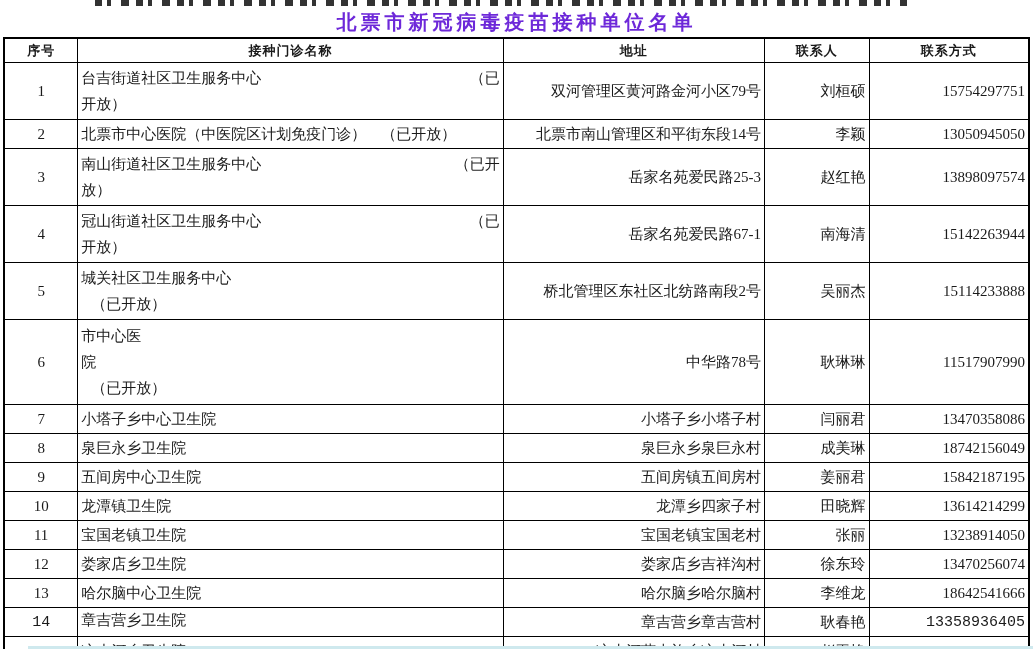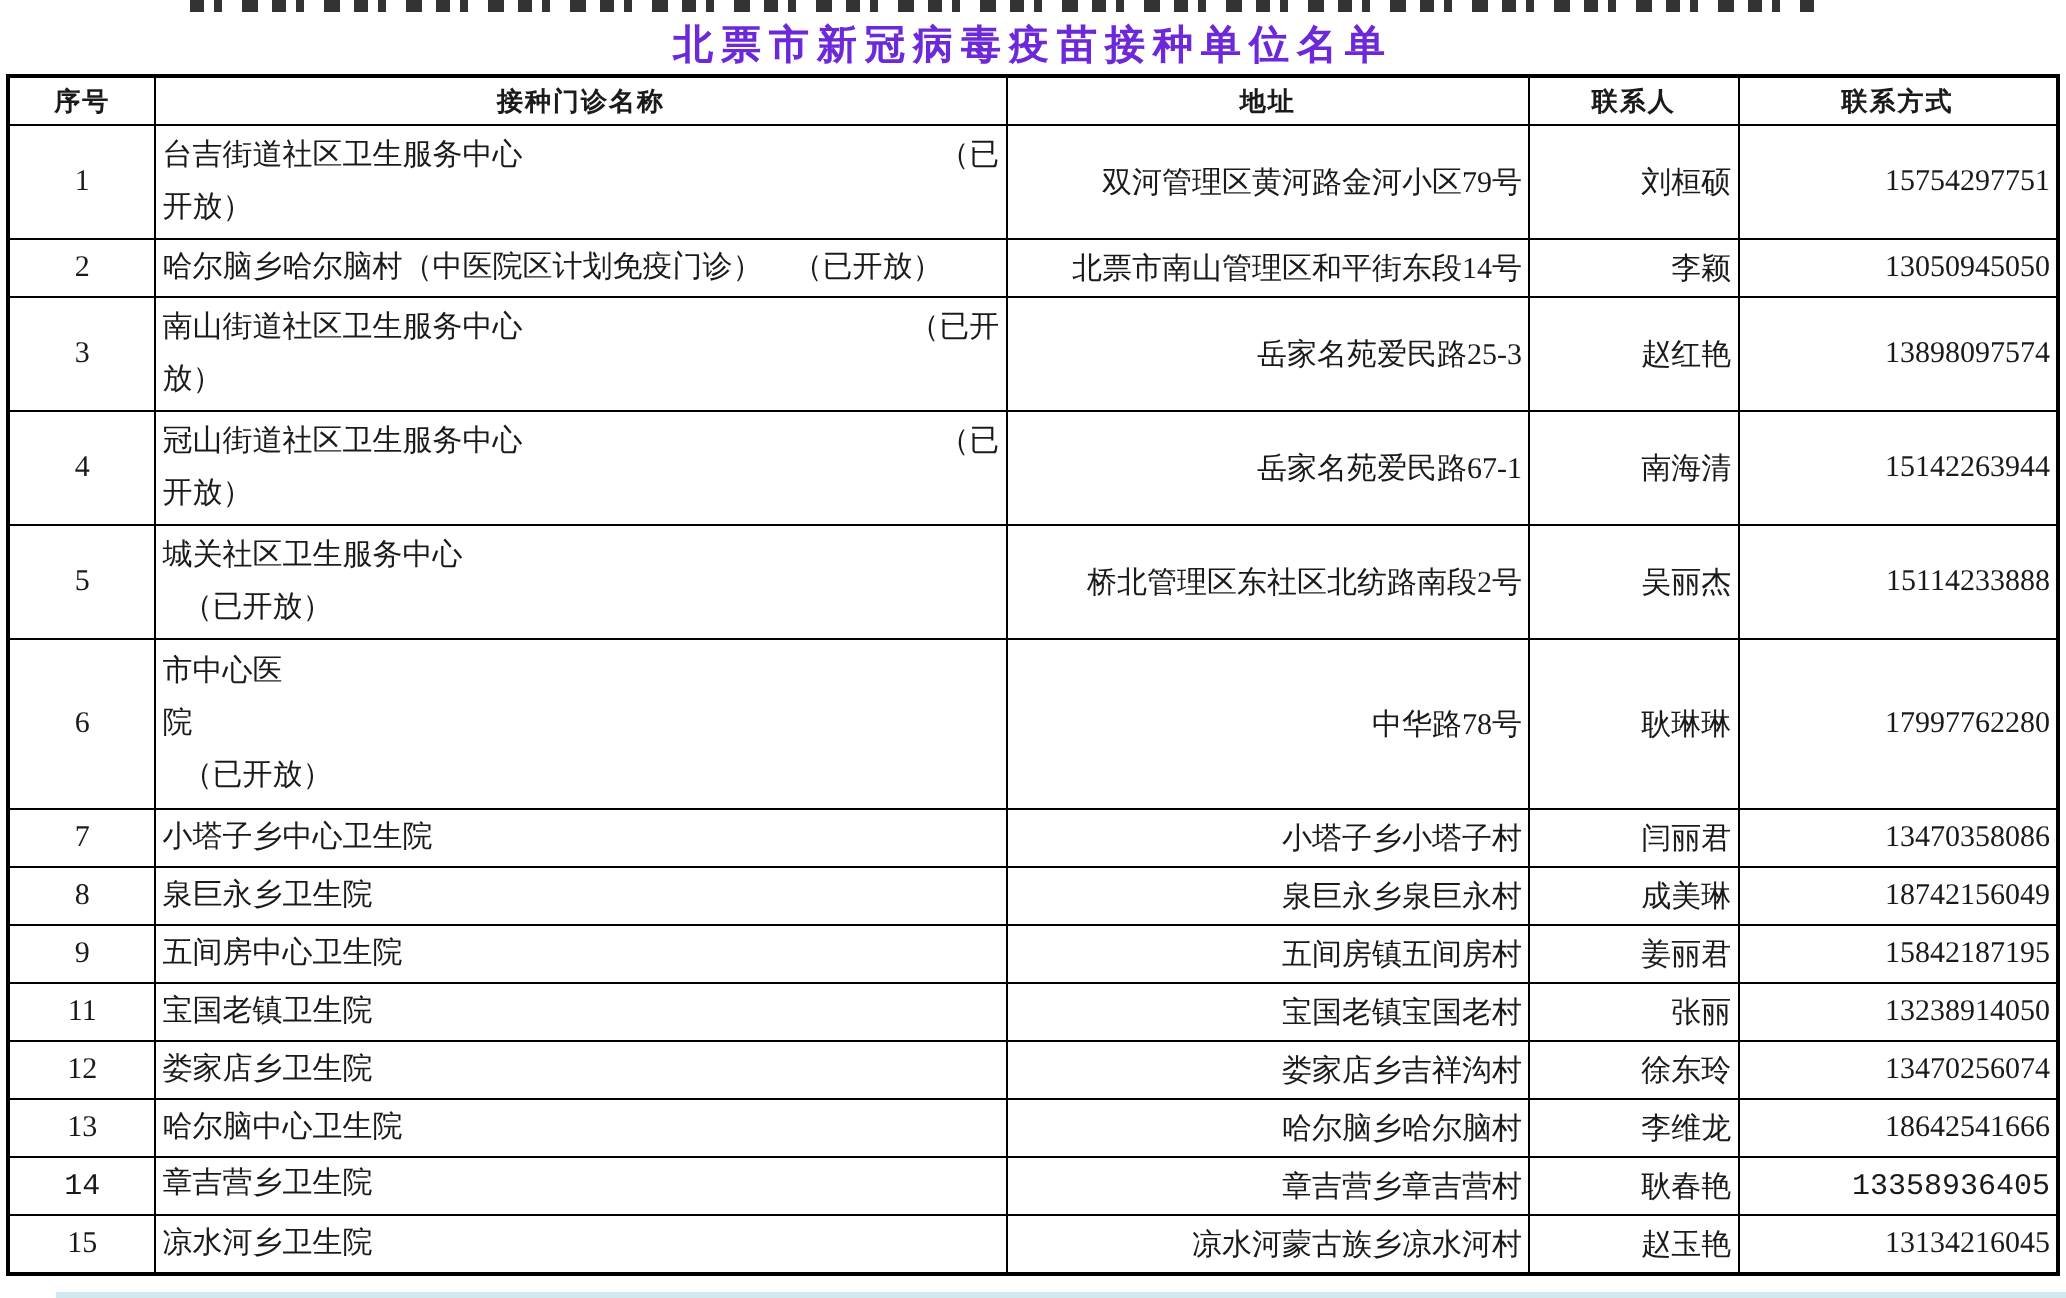--- a/index.html
+++ b/index.html
@@ -74,21 +74,21 @@
             </div>
           </td>
           <td class="c-addr">双河管理区黄河路金河小区79号</td>
           <td class="c-contact vtop">刘桓硕</td>
           <td class="c-phone">15754297751</td>
         </tr>
         <tr style="height: 29px;">
           <td class="c-no">2</td>
           <td class="c-name">
             <div class="name-line">
-              <span>哈尔脑乡哈尔脑村（中医院区计划免疫门诊）　（已开放）</span>
+              <span>北票市中心医院（中医院区计划免疫门诊）　（已开放）</span>
             </div>
           </td>
           <td class="c-addr">北票市南山管理区和平街东段14号</td>
           <td class="c-contact">李颖</td>
           <td class="c-phone">13050945050</td>
         </tr>
         <tr style="height: 57px;">
           <td class="c-no">3</td>
           <td class="c-name">
             <div class="name-line">
@@ -140,21 +140,21 @@
             </div>
             <div class="name-line">
               <span>院</span>
             </div>
             <div class="name-line ind">
               <span>（已开放）</span>
             </div>
           </td>
           <td class="c-addr vtop">中华路78号</td>
           <td class="c-contact vtop">耿琳琳</td>
-          <td class="c-phone">17997762280</td>
+          <td class="c-phone">11517907990</td>
         </tr>
         <tr style="height: 27px;">
           <td class="c-no">7</td>
           <td class="c-name">
             <div class="name-line">
               <span>小塔子乡中心卫生院</span>
             </div>
           </td>
           <td class="c-addr">小塔子乡小塔子村</td>
           <td class="c-contact">闫丽君</td>
@@ -176,20 +176,31 @@
           <td class="c-name">
             <div class="name-line">
               <span>五间房中心卫生院</span>
             </div>
           </td>
           <td class="c-addr">五间房镇五间房村</td>
           <td class="c-contact">姜丽君</td>
           <td class="c-phone">15842187195</td>
         </tr>
         <tr style="height: 27px;">
+          <td class="c-no">10</td>
+          <td class="c-name">
+            <div class="name-line">
+              <span>龙潭镇卫生院</span>
+            </div>
+          </td>
+          <td class="c-addr">龙潭乡四家子村</td>
+          <td class="c-contact">田晓辉</td>
+          <td class="c-phone">13614214299</td>
+        </tr>
+        <tr style="height: 27px;">
           <td class="c-no">11</td>
           <td class="c-name">
             <div class="name-line">
               <span>宝国老镇卫生院</span>
             </div>
           </td>
           <td class="c-addr">宝国老镇宝国老村</td>
           <td class="c-contact">张丽</td>
           <td class="c-phone">13238914050</td>
         </tr>

